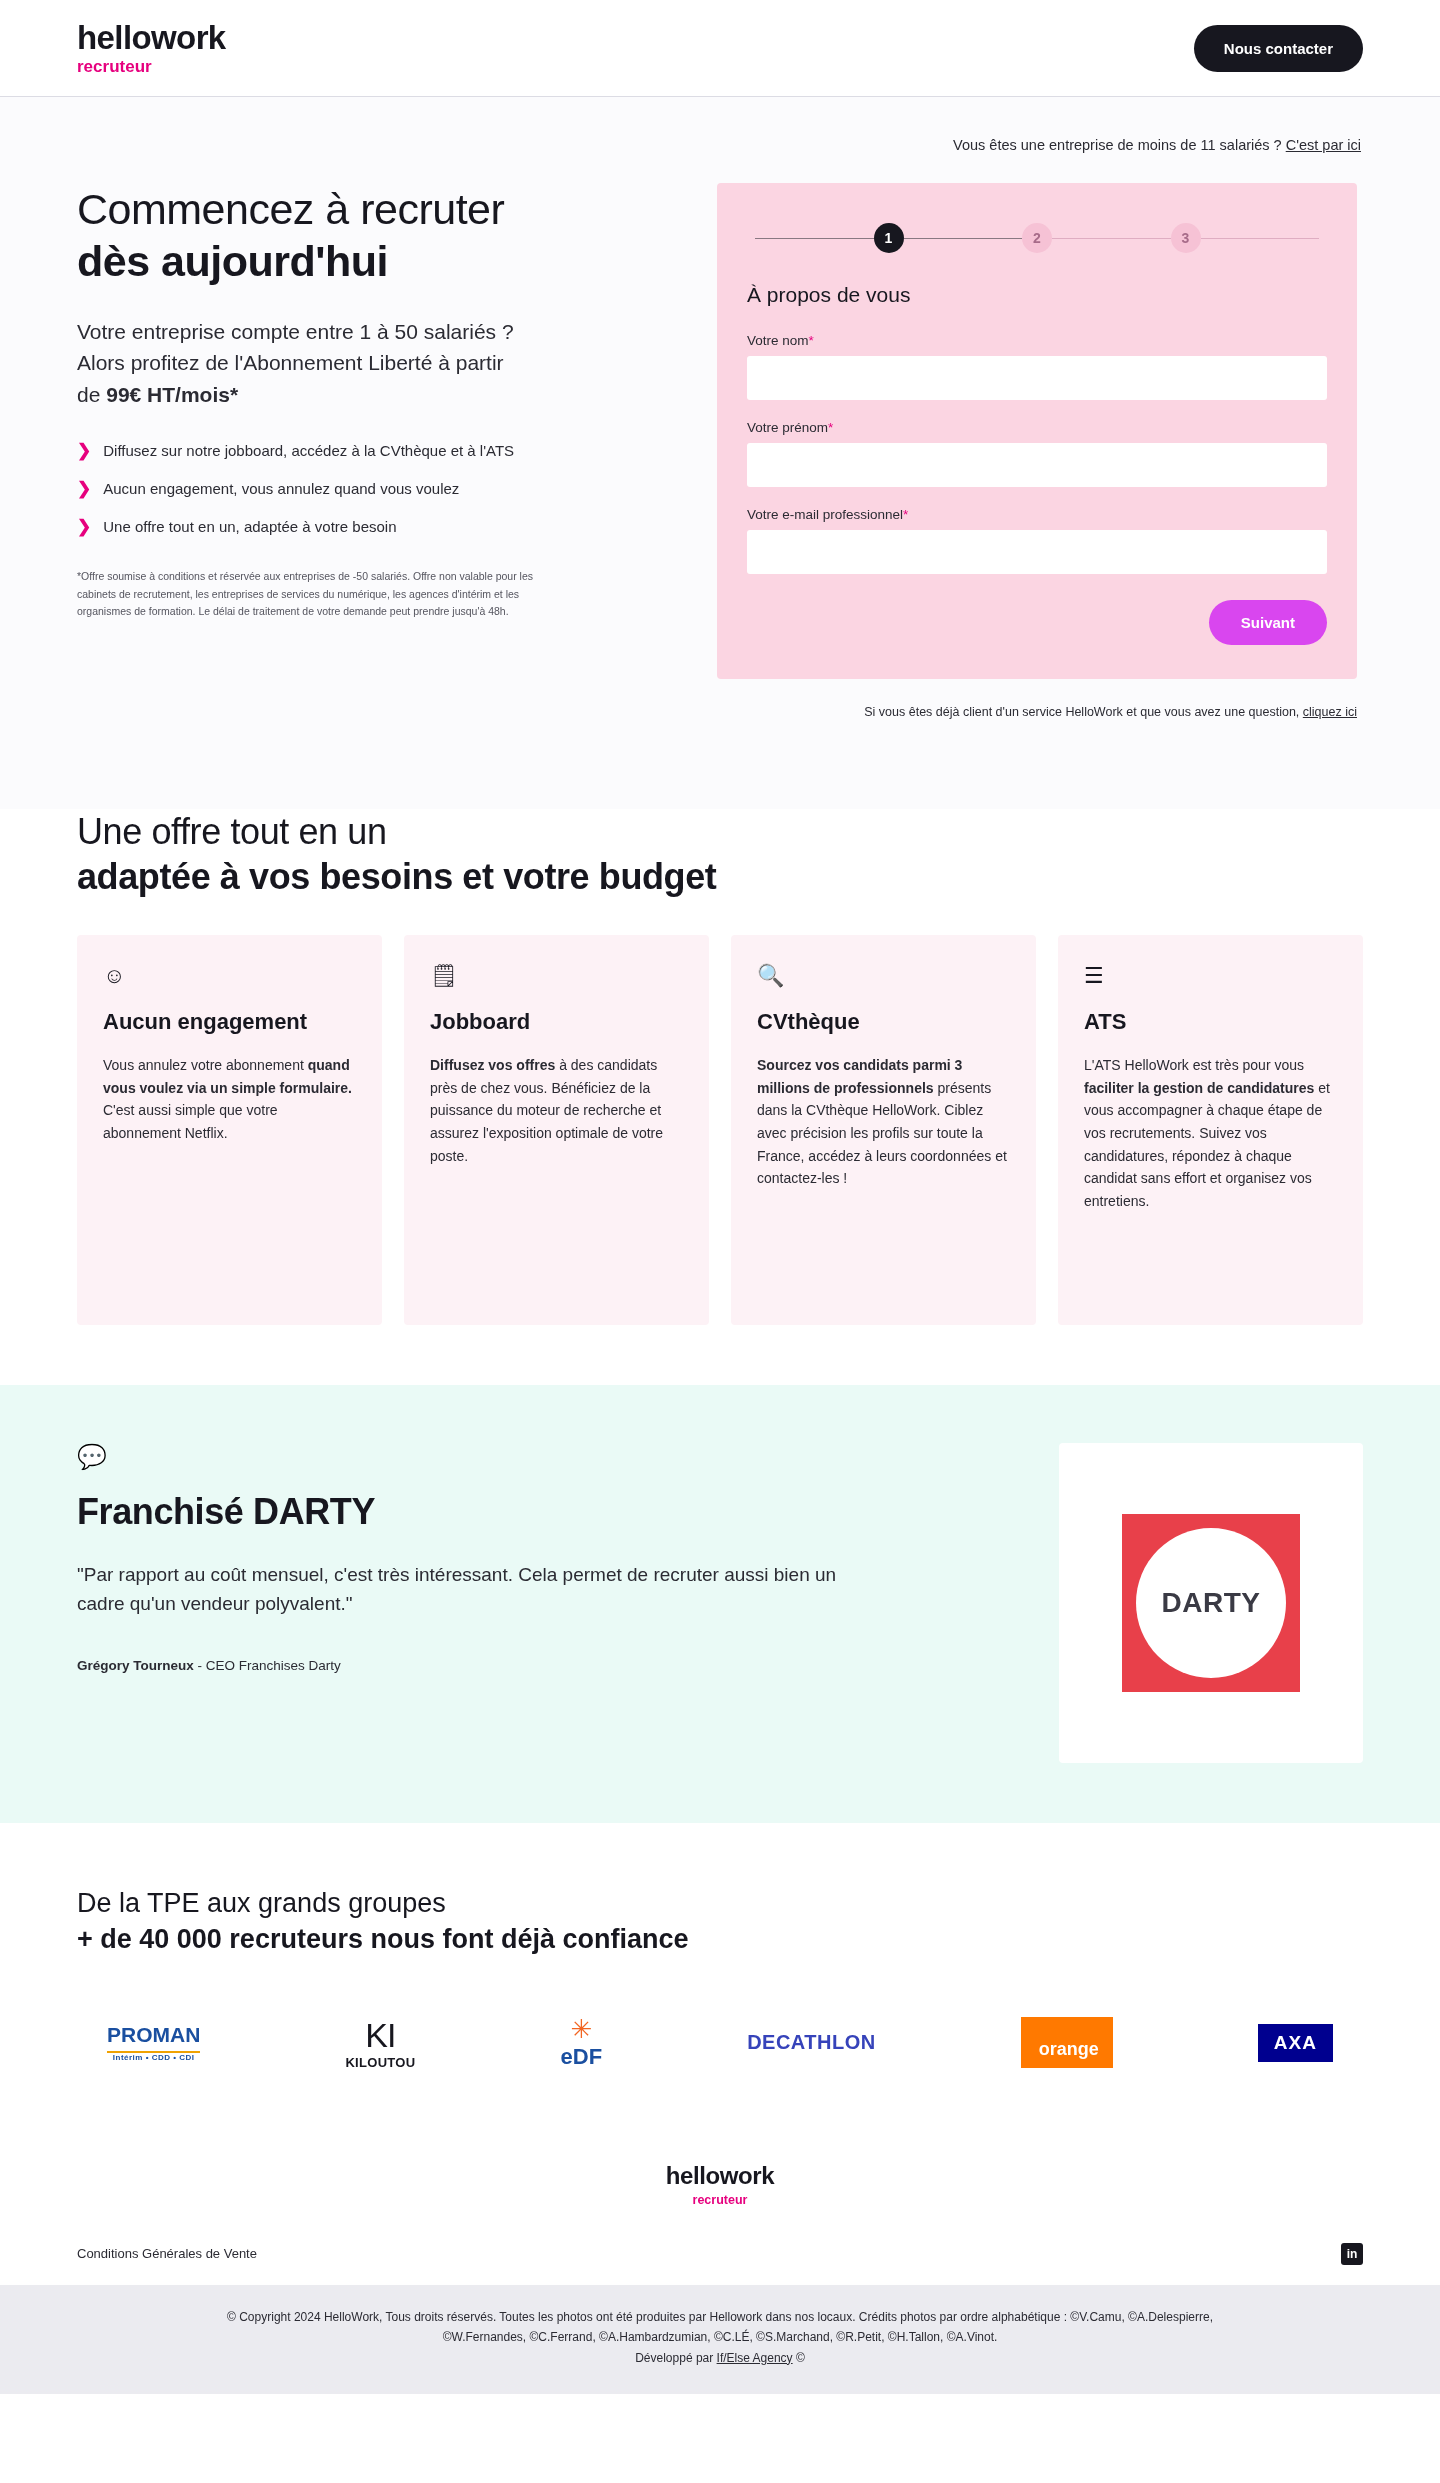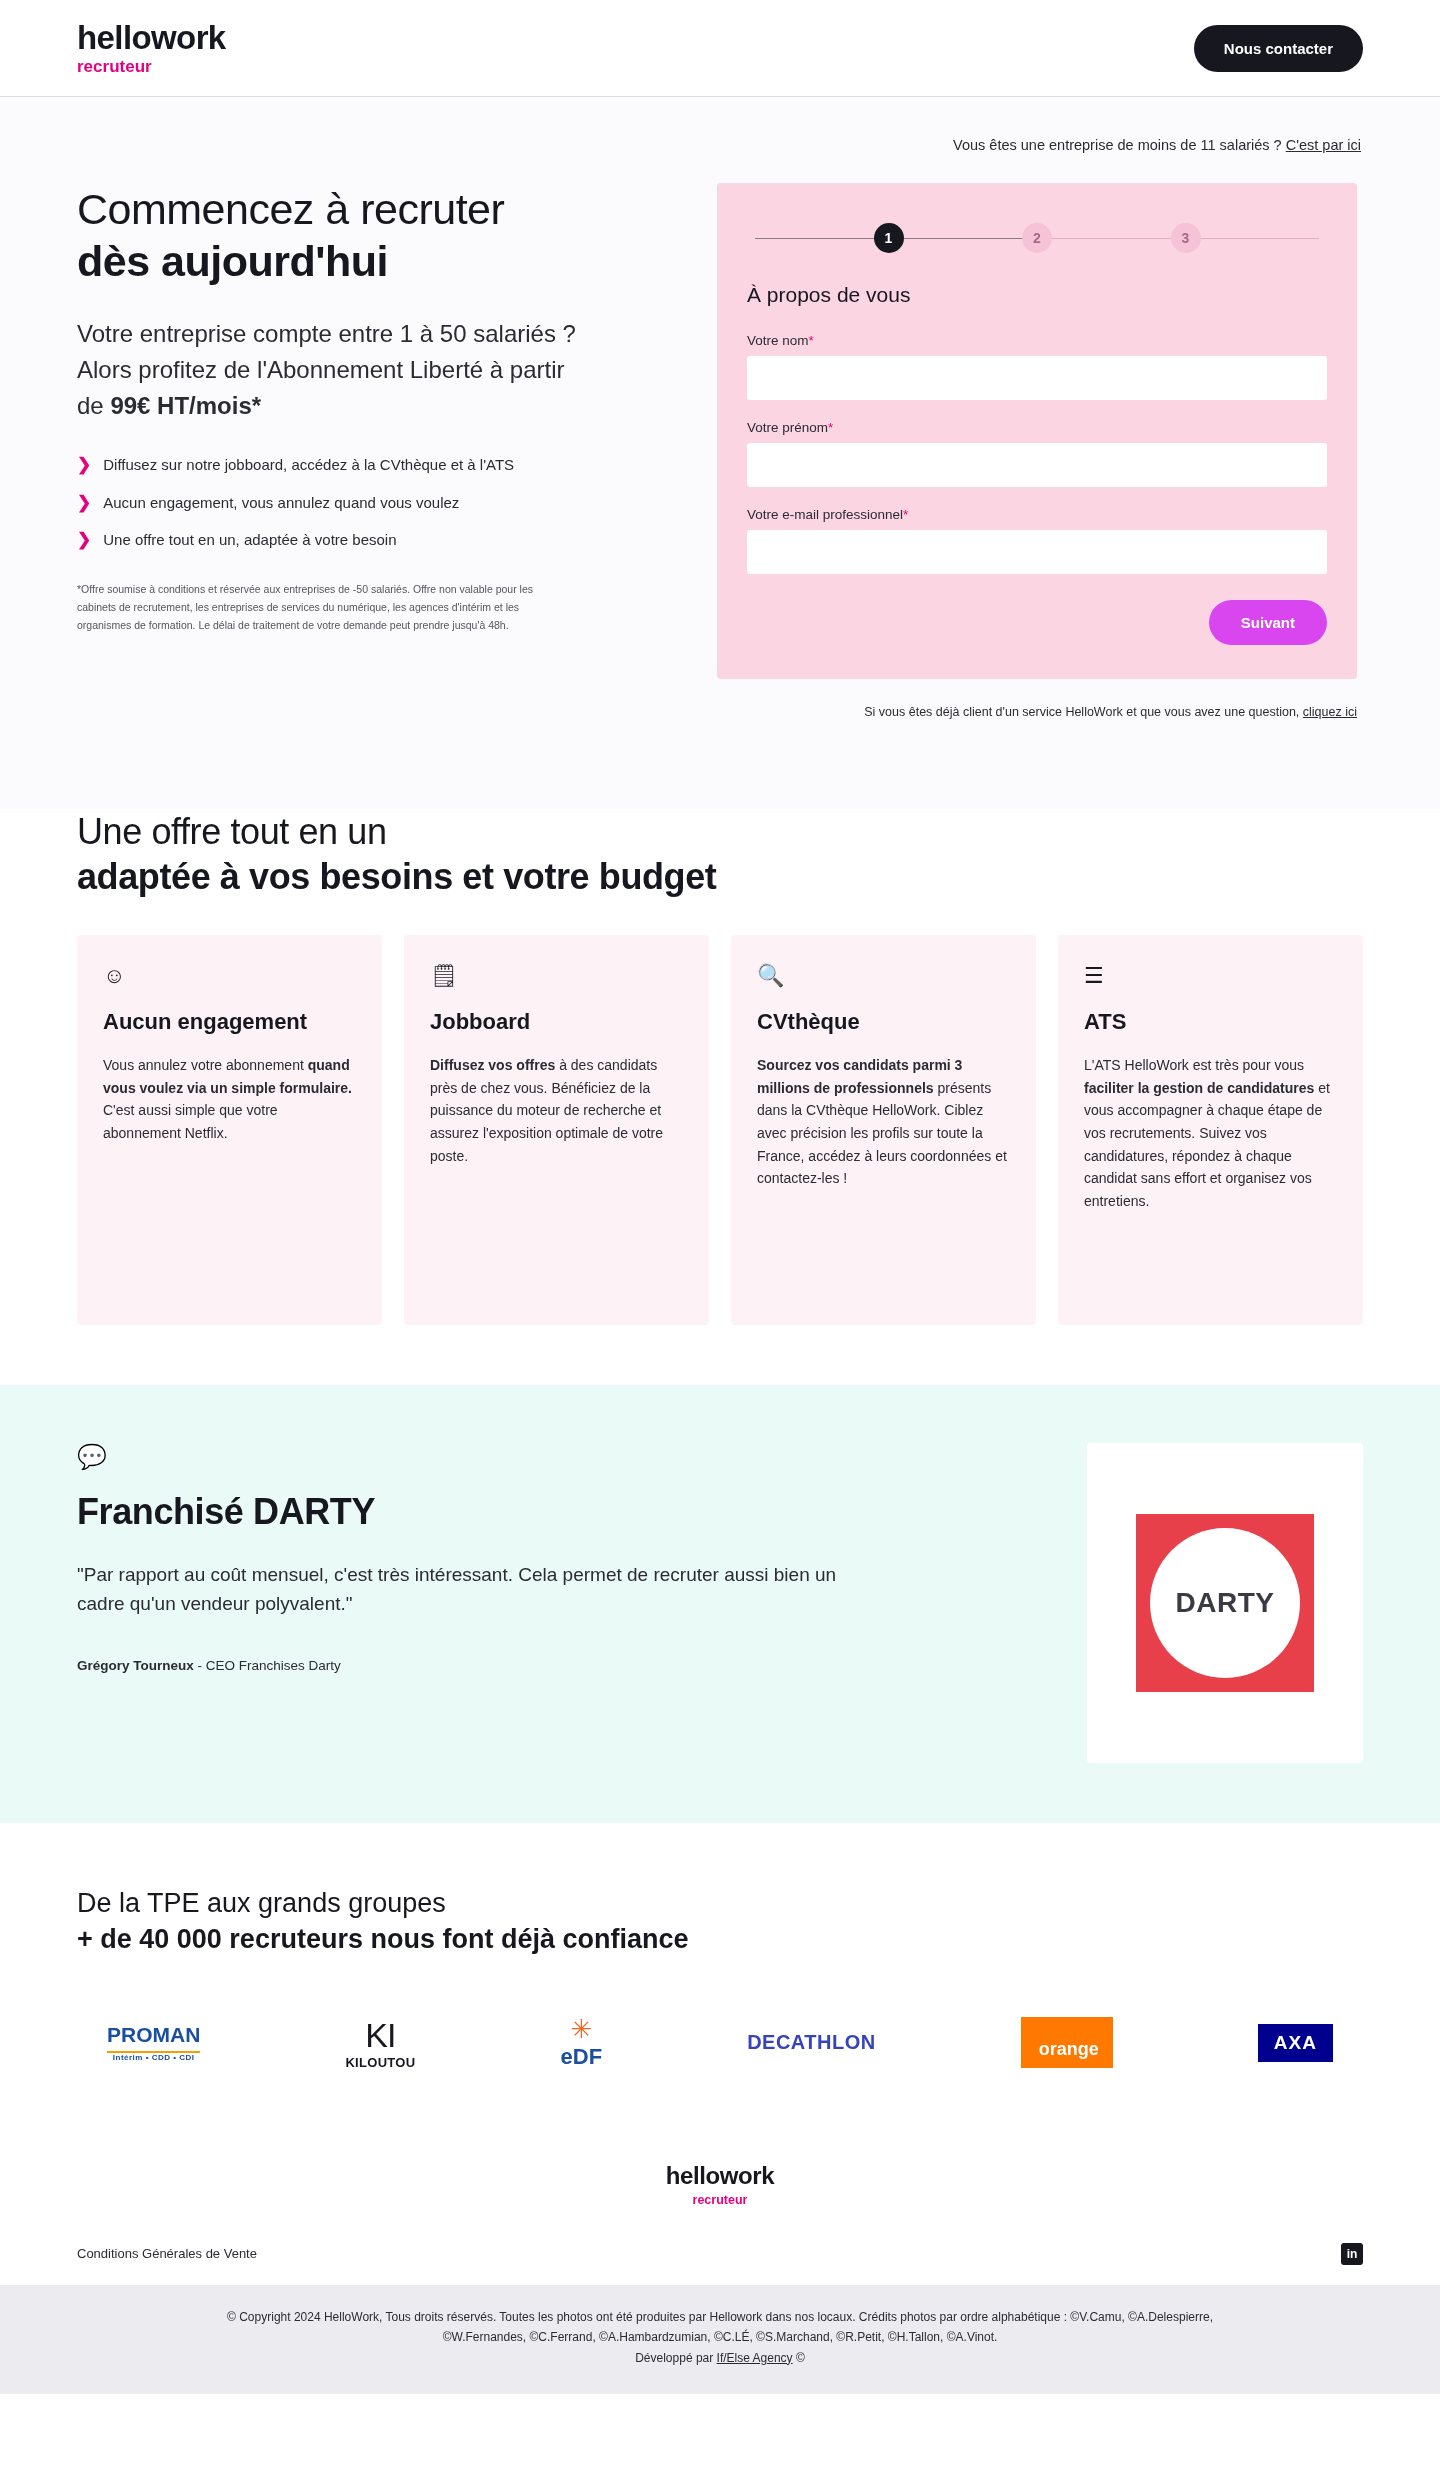--- a/index.html
+++ b/index.html
@@ -69,21 +69,21 @@
   h1.hero-title {
     font-size: 43px;
     font-weight: 400;
     line-height: 1.22;
     color: #17171f;
     letter-spacing: -0.5px;
   }
   h1.hero-title .bold { font-weight: bold; display: block; }
   .hero-sub {
     margin-top: 28px;
-    font-size: 24px;
+    font-size: 21px;
     line-height: 1.5;
     color: #2b2b33;
   }
   .hero-sub b { font-weight: bold; }
   .hero-list { margin-top: 30px; list-style: none; }
   .hero-list li {
     display: flex;
     gap: 12px;
     font-size: 15px;
     line-height: 1.45;
@@ -243,21 +243,21 @@
     max-width: 780px;
   }
   .testi-author {
     margin-top: 40px;
     font-size: 13.5px;
     color: #2b2b33;
   }
   .testi-author b { font-weight: bold; }
   .testi-logo-box {
     background: #ffffff;
-    width: 276px;
+    width: 304px;
     height: 320px;
     border-radius: 4px;
     display: flex;
     align-items: center;
     justify-content: center;
   }
   .darty-badge {
     width: 178px; height: 178px;
     background: #e8404a;
     display: flex; align-items: center; justify-content: center;

